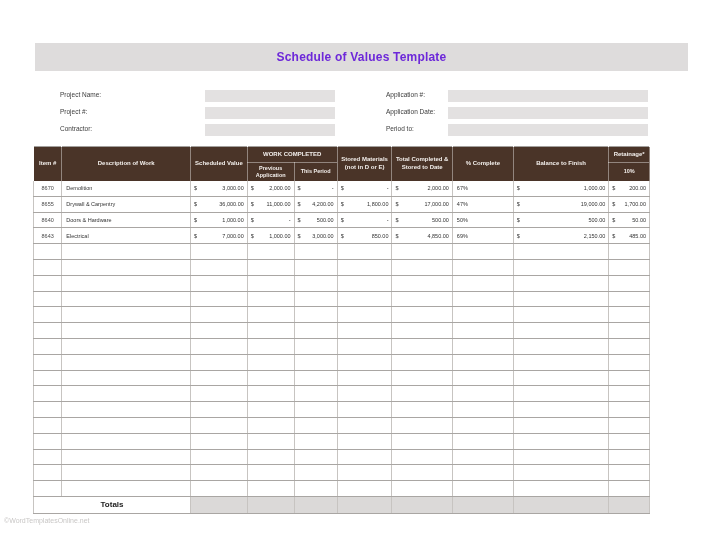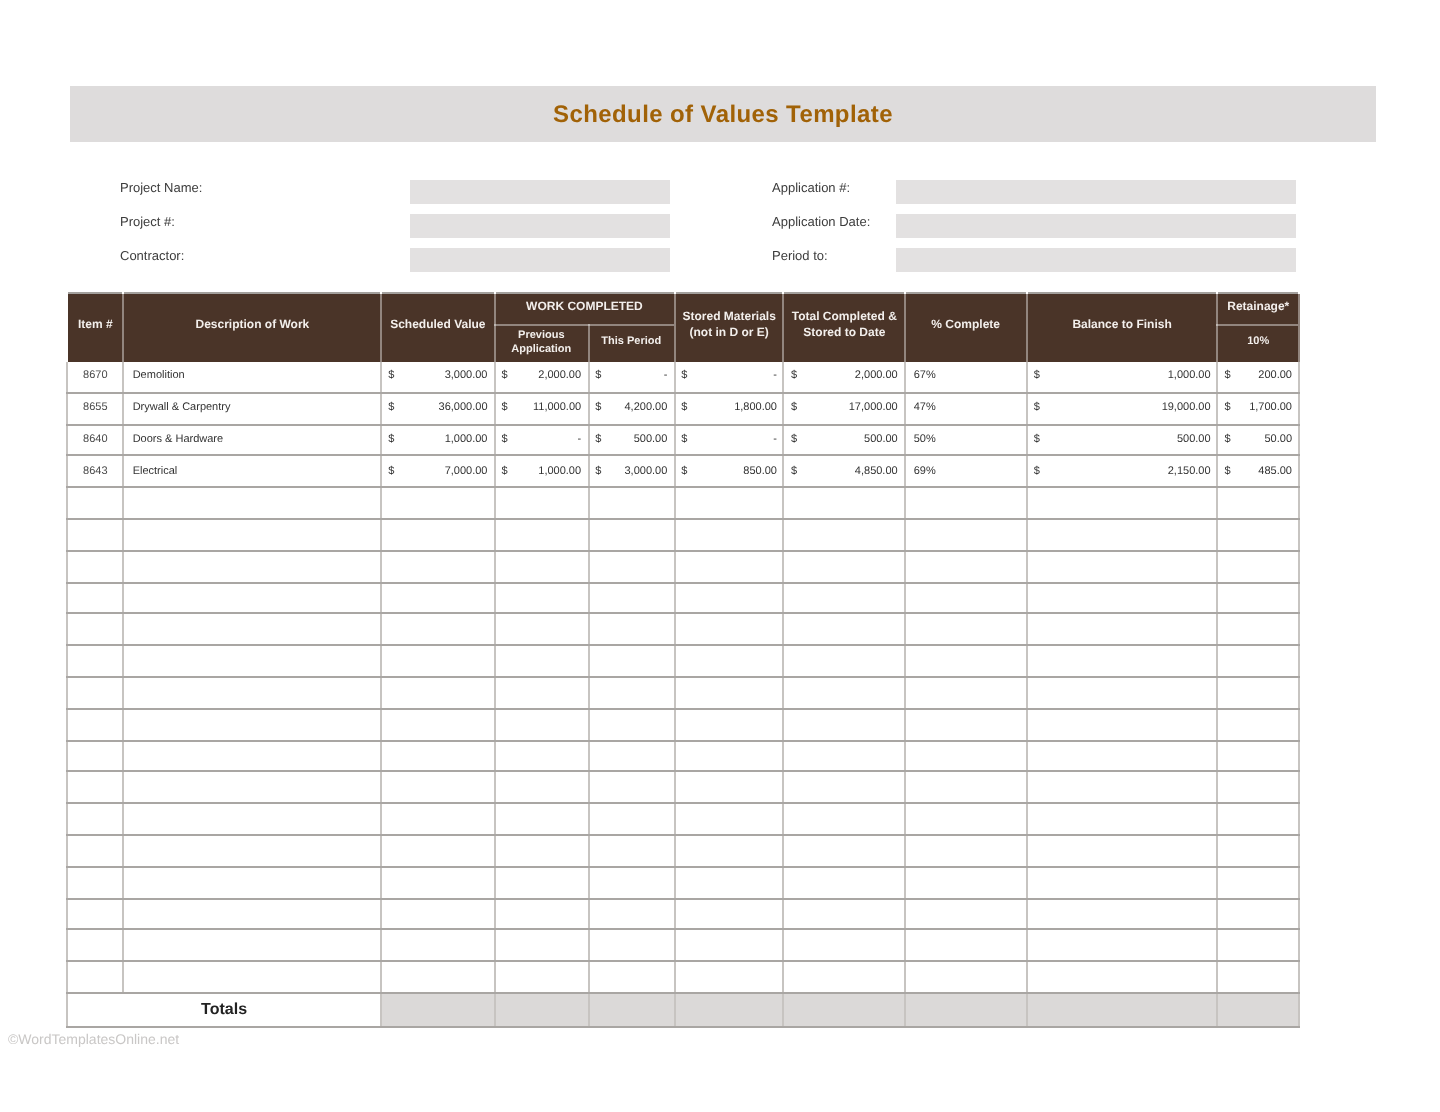--- a/index.html
+++ b/index.html
@@ -3,21 +3,21 @@
 <meta charset="utf-8">
 <style>
   * { margin:0; padding:0; box-sizing:border-box; }
   html,body { background:#fff; }
   body { font-family:"Liberation Sans", sans-serif; }
   .page { position:relative; width:720px; height:556px; background:#ffffff; overflow:hidden; }
 
   
   .title-bar {
     position:absolute; left:35px; top:43px; width:653px; height:28px;
-    background:#dedcdc; color:#a16207; font-size:12px; font-weight:bold;
+    background:#dedcdc; color:#6d28d9; font-size:12px; font-weight:bold;
     text-align:center; line-height:28px; letter-spacing:.2px;
   }
 
   
   .form-row { position:absolute; height:13px; }
   .form-label { position:absolute; left:0; top:1px; font-size:6.5px; color:#3c3c3c; white-space:nowrap; }
   .form-box { position:absolute; top:0; height:12px; background:#e3e1e1; }
   .fl { left:60px; }  .fl .form-box { left:145px; width:130px; }
   .fr { left:386px; } .fr .form-box { left:62px; width:200px; }
   .r0 { top:90px; } .r1 { top:107px; } .r2 { top:124px; }

